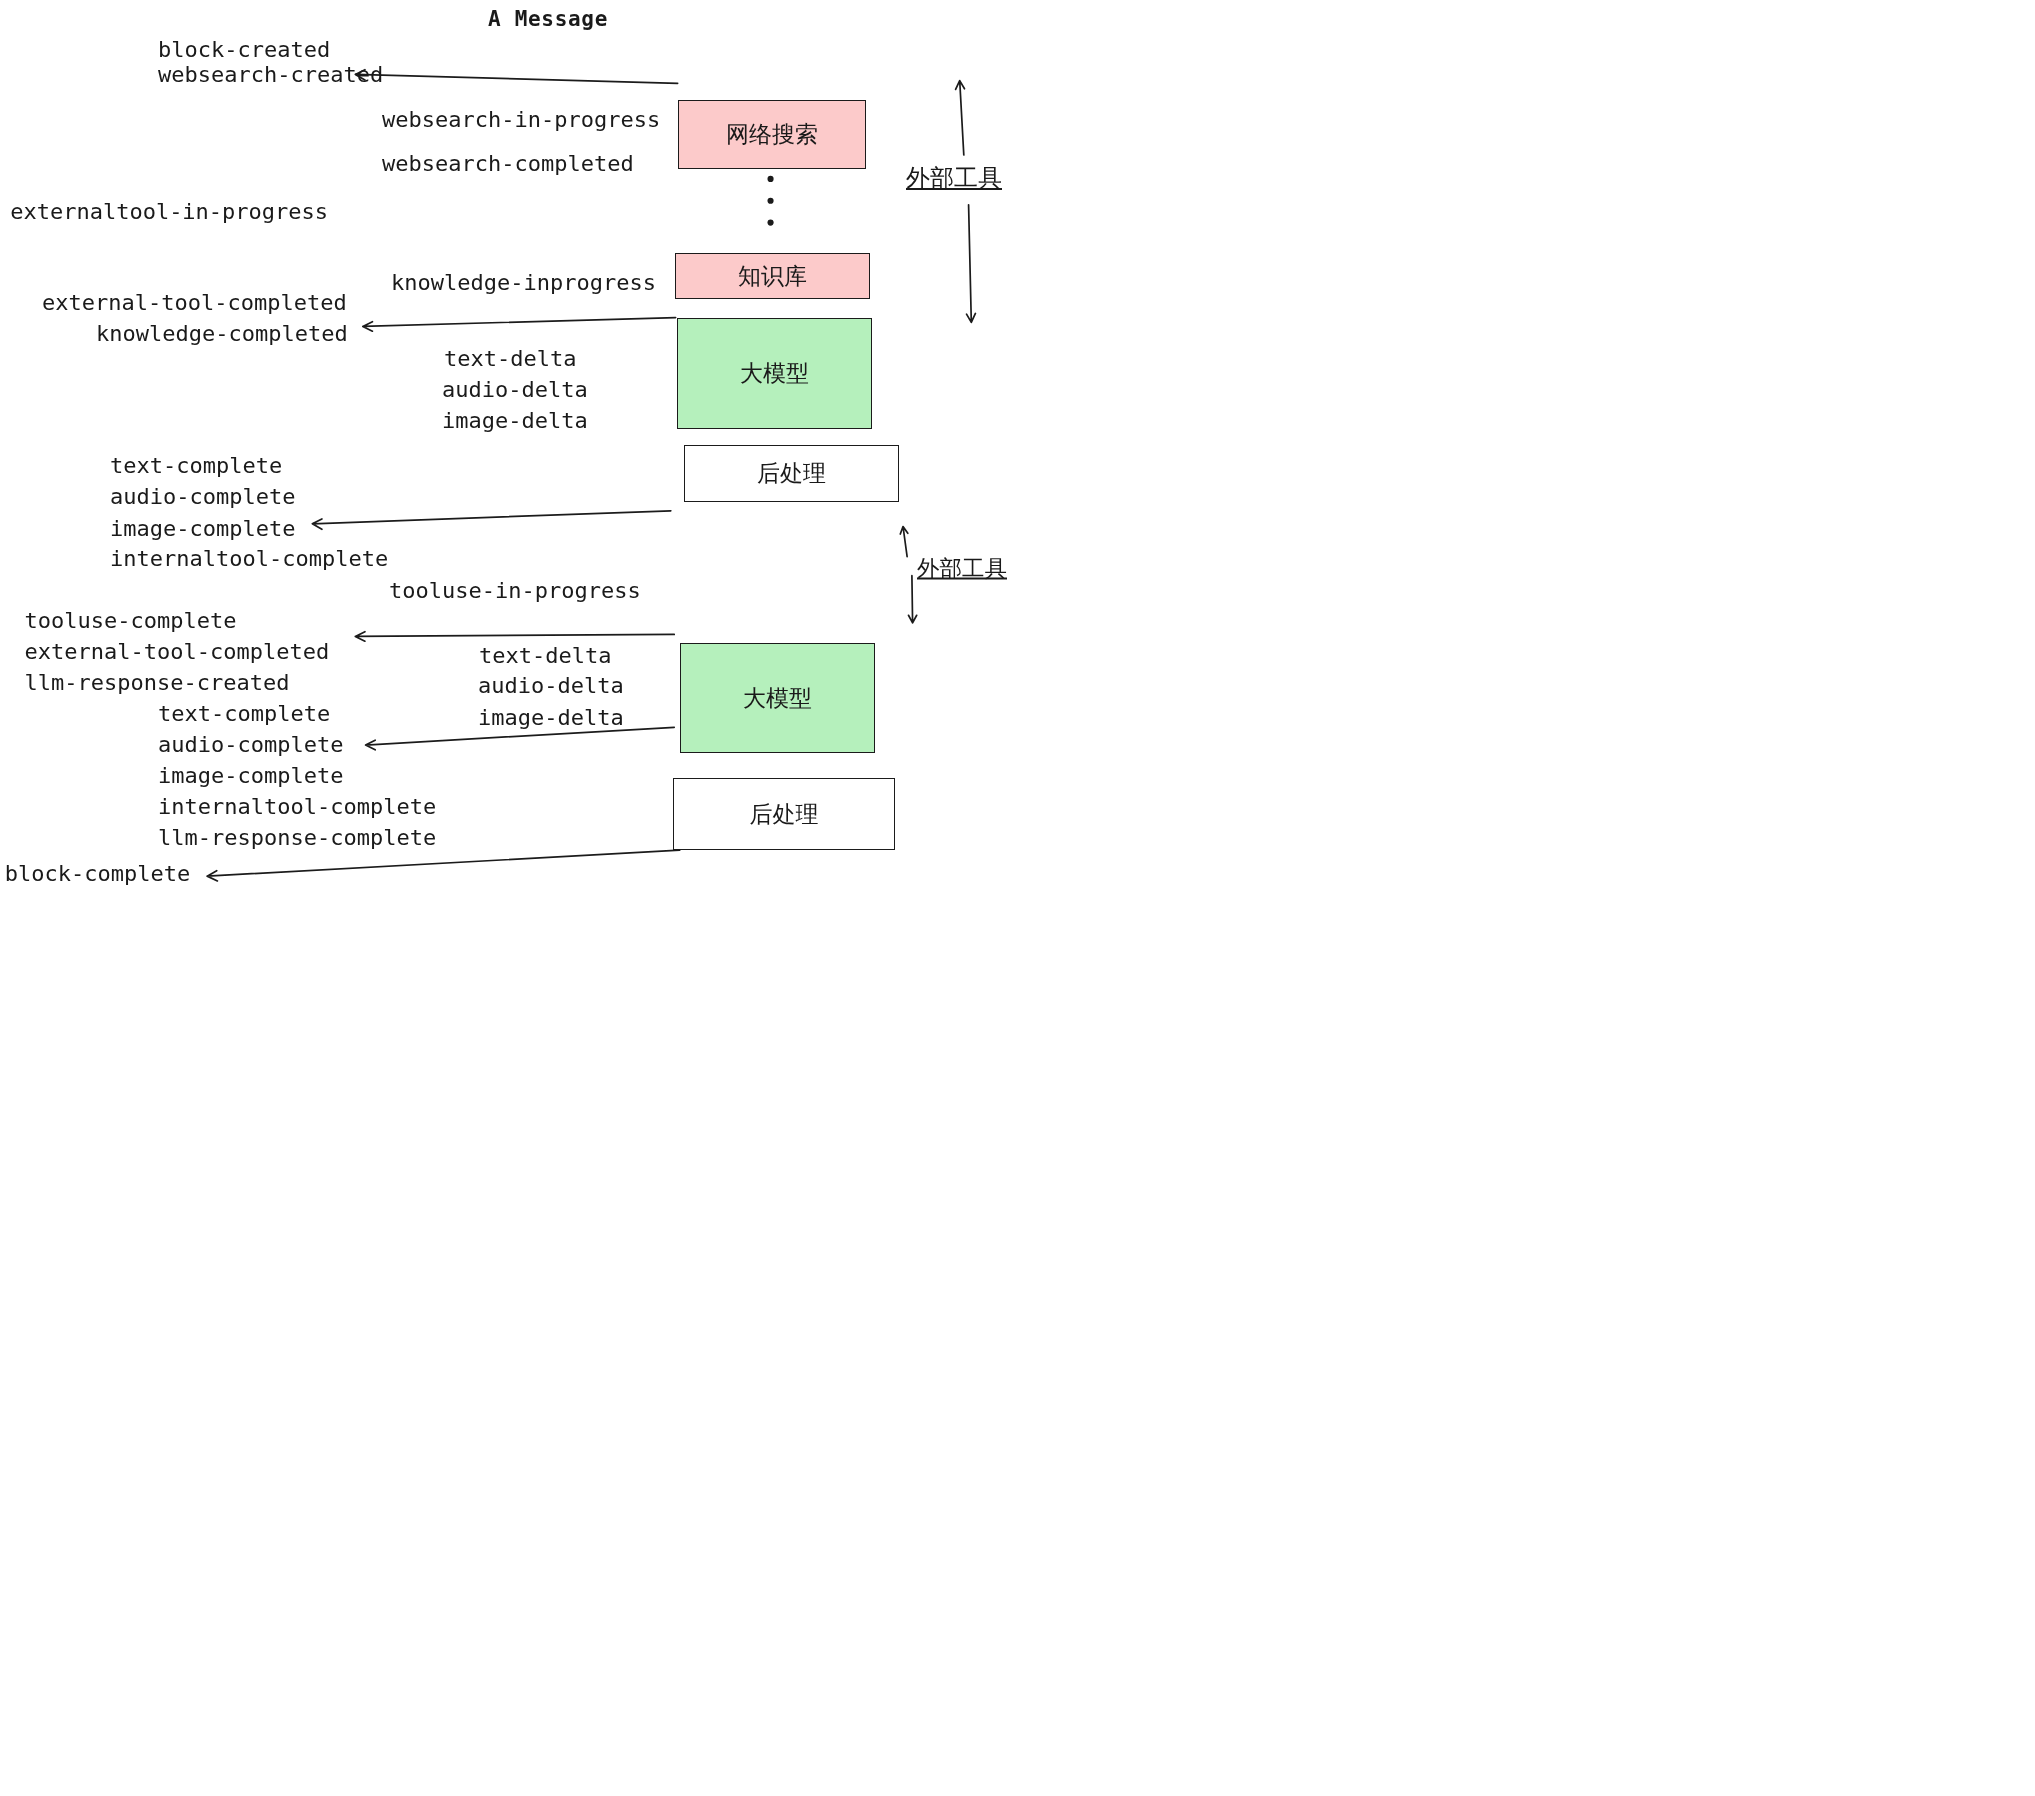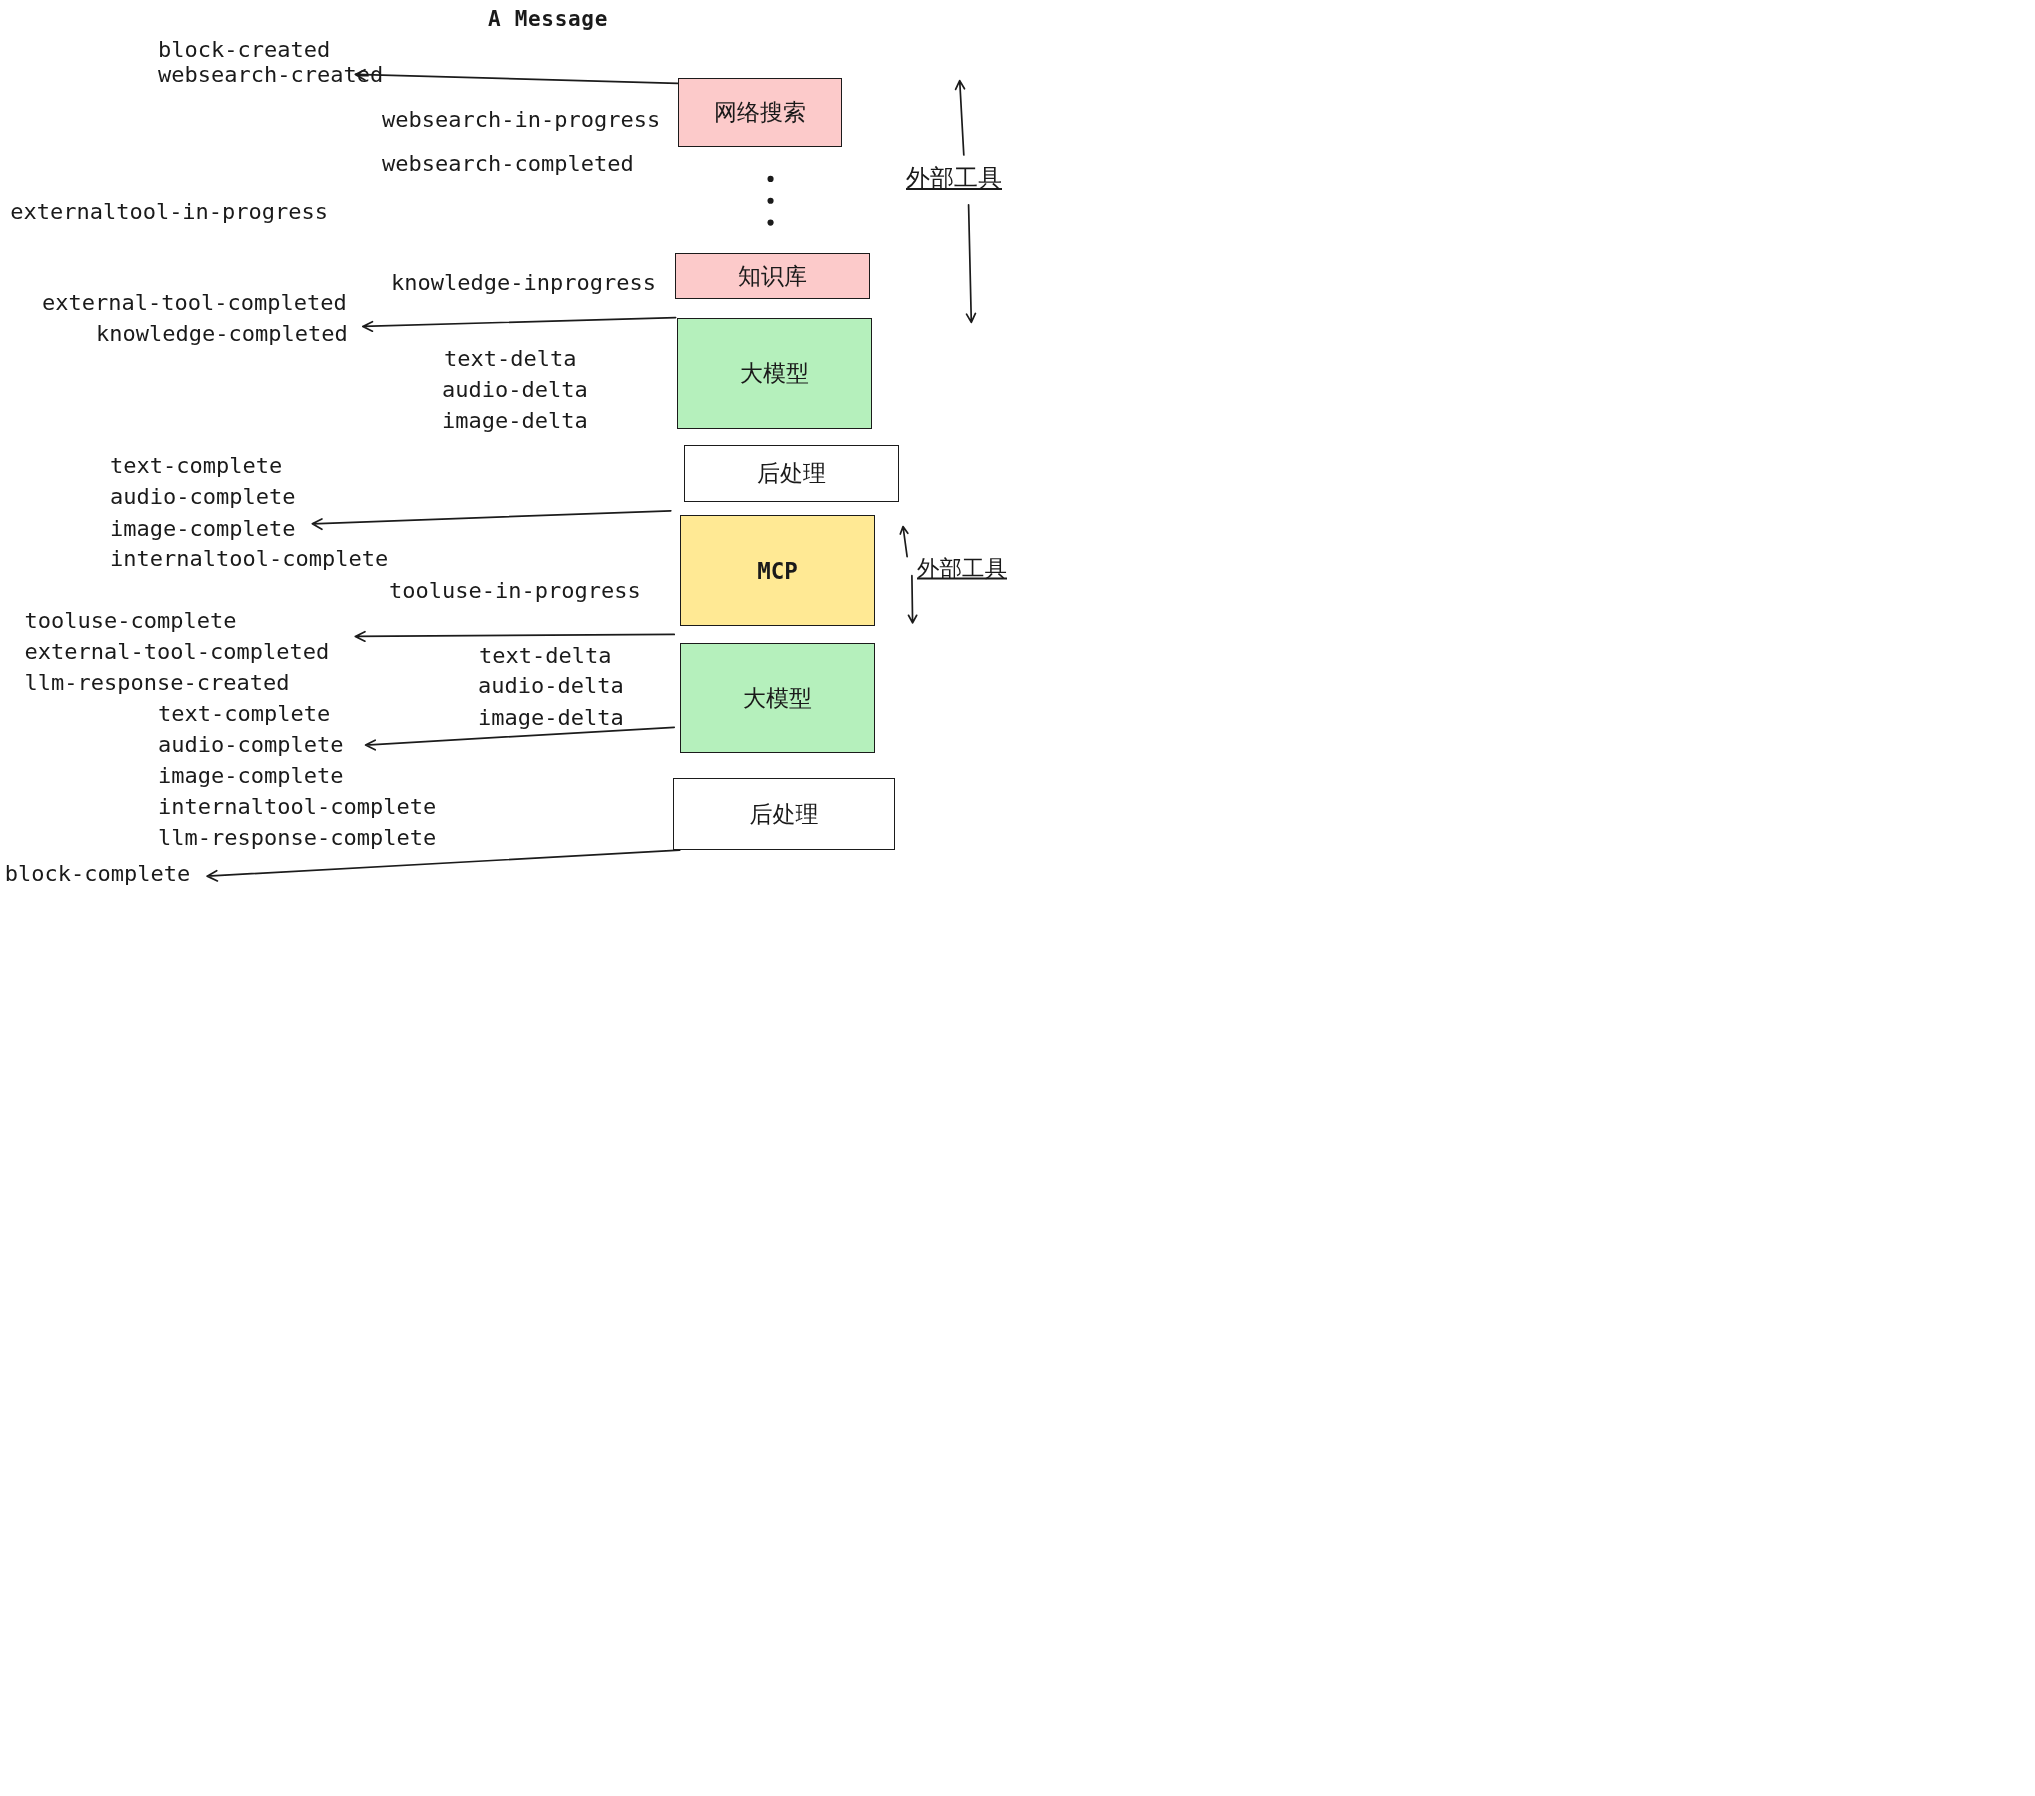--- a/index.html
+++ b/index.html
@@ -41,34 +41,31 @@
     </g>
     <g fill="#1b1b1b" stroke="none">
       <circle cx="1128" cy="262" r="4.5"></circle>
       <circle cx="1128" cy="294" r="4.5"></circle>
       <circle cx="1128" cy="326" r="4.5"></circle>
     </g>
   </svg>
 
   <div class="title" style="left:548px;top:19px">A Message</div>
 
-  <div class="box pink" style="left:678px;top:78px;width:164px;height:69px">
+  <div class="box pink" style="left:678px;top:100px;width:188px;height:69px">
     <span class="cjk">网络搜索</span>
   </div>
   <div class="box pink" style="left:675px;top:253px;width:195px;height:46px">
     <span class="cjk">知识库</span>
   </div>
   <div class="box green" style="left:677px;top:318px;width:195px;height:111px">
     <span class="cjk">大模型</span>
   </div>
   <div class="box white" style="left:684px;top:445px;width:215px;height:57px">
     <span class="cjk">后处理</span>
-  </div>
-  <div class="box yellow" style="left:680px;top:515px;width:195px;height:111px">
-    <span class="latin">MCP</span>
   </div>
   <div class="box green" style="left:680px;top:643px;width:195px;height:110px">
     <span class="cjk">大模型</span>
   </div>
   <div class="box white" style="left:673px;top:778px;width:222px;height:72px">
     <span class="cjk">后处理</span>
   </div>
 
   <div class="side-label" style="left:954px;top:178px;font-size:24px">外部工具</div>
   <div class="side-label" style="left:962px;top:568px;font-size:22.5px">外部工具</div>

